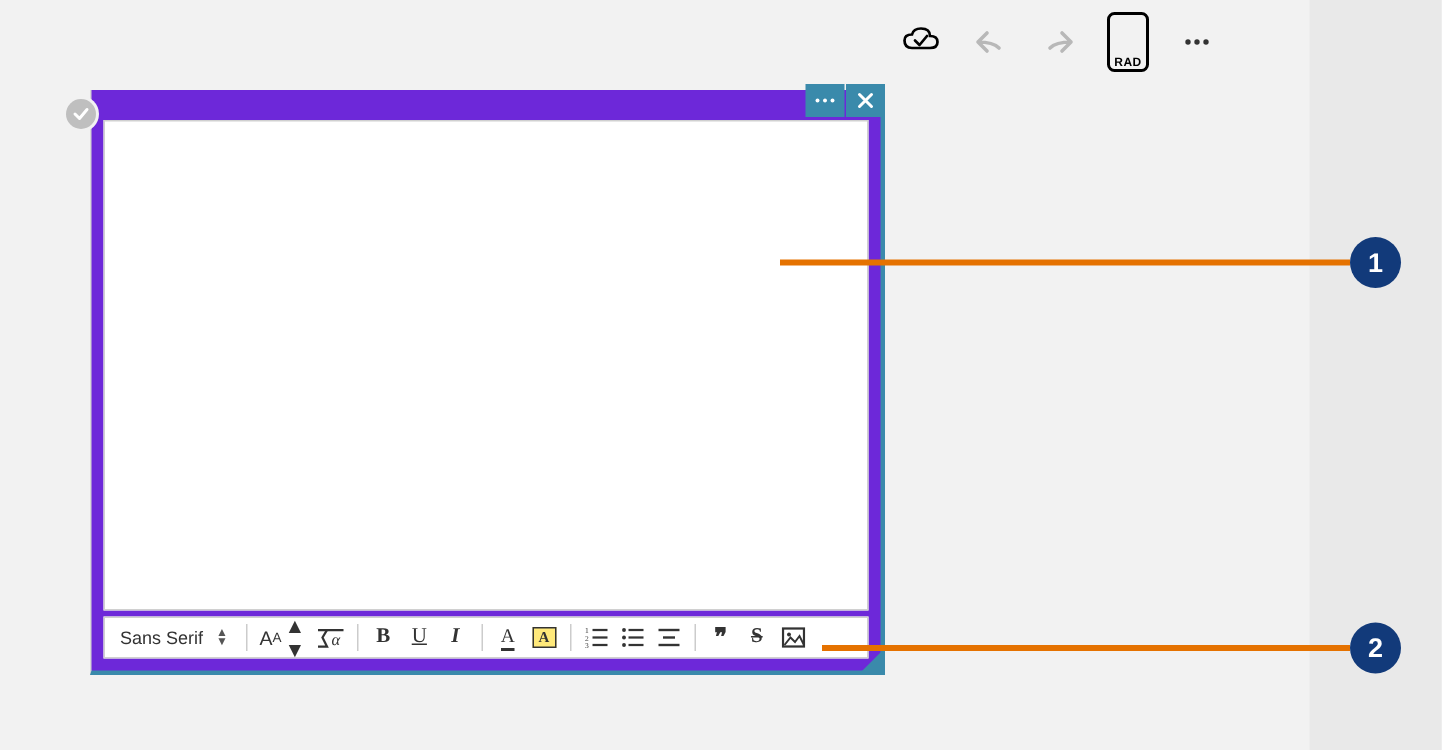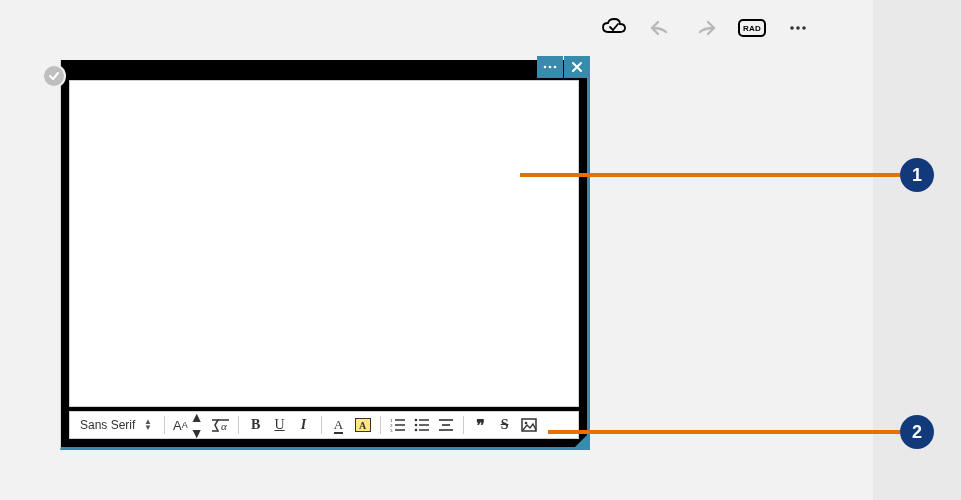--- a/index.html
+++ b/index.html
@@ -23,35 +23,35 @@
   .topbar {
     position:absolute;
     top:8px; left:600px;
     height:40px;
     display:flex;
     align-items:center;
     gap:18px;
   }
   .topbar .slot { width:28px; height:28px; display:flex; align-items:center; justify-content:center; }
   .radbox {
-    width:28px;height:18px;
+    width:28px;height:40px;
     border:2px solid #000;
     border-radius:5px;
-    display:flex;align-items:center;justify-content:center;
+    display:flex;align-items:flex-end;justify-content:center;
     font-size:8px;font-weight:700;
     letter-spacing:0.3px;
     color:#000;
   }
 
   
   .editor {
     position:absolute;
     left:60px; top:60px;
     width:530px; height:390px;
-    background:#000000;
+    background:#6d28d9;
     border:3px solid #3a8aab;
     border-top:none;
     border-left:1px solid #d7d7d7;
     padding-left:32px;
   }
   .editor-titlebar {
     position:absolute;
     top:-4px; right:-3px;
     height:22px;
     display:flex;

